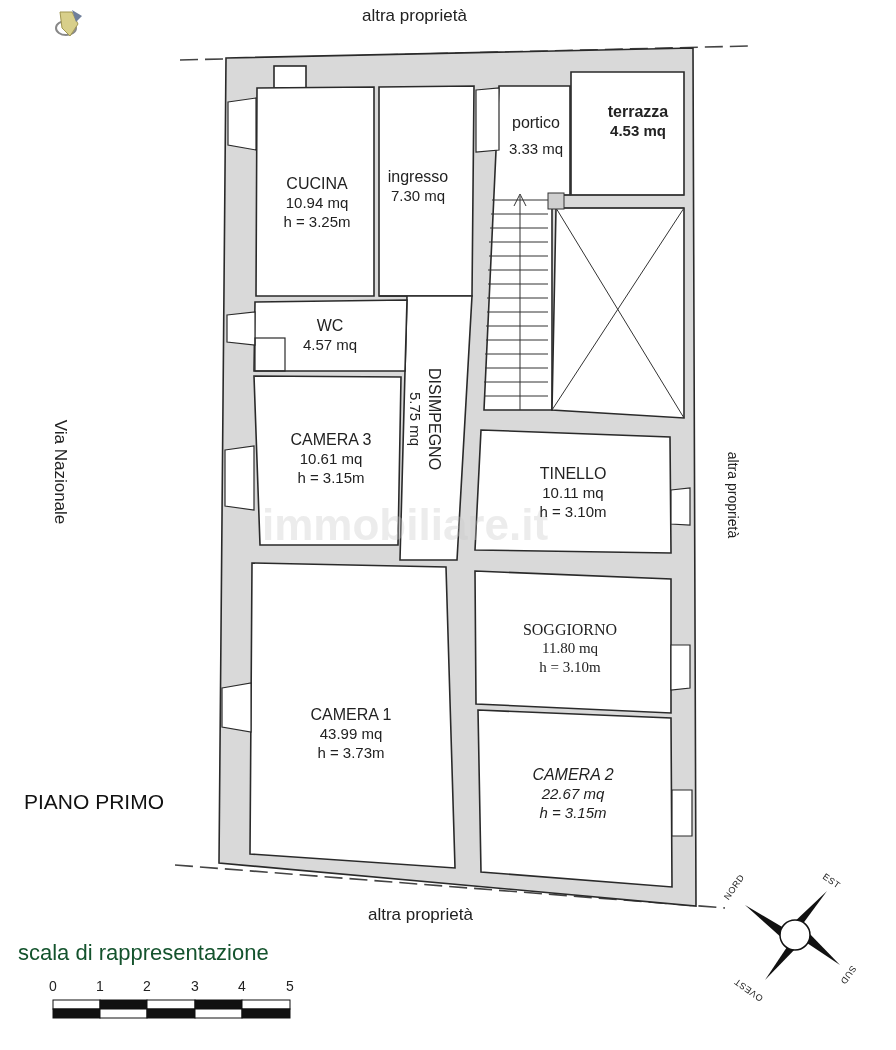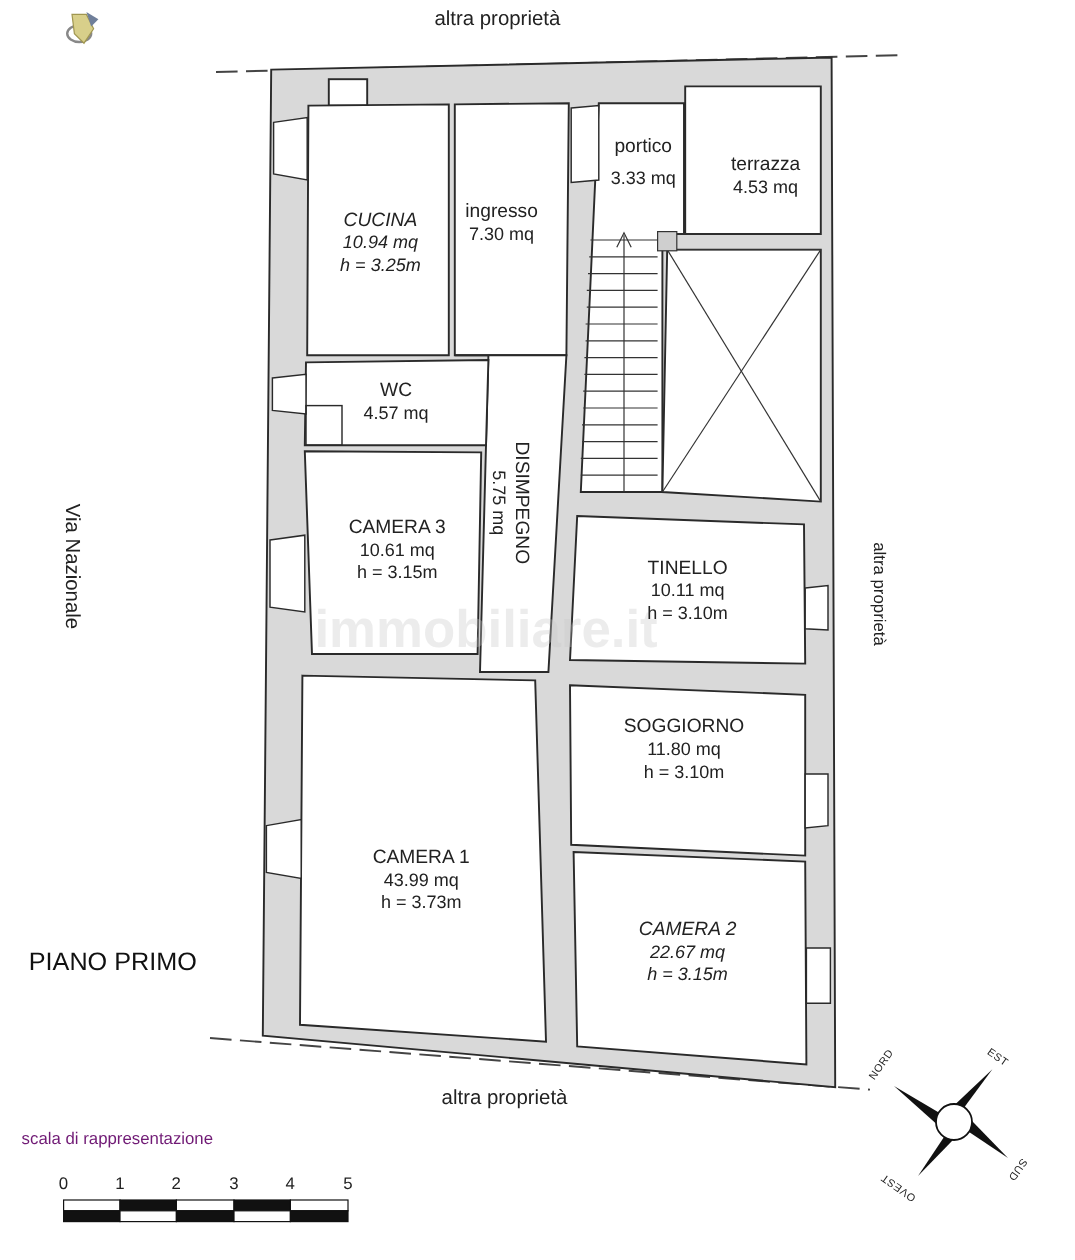--- a/index.html
+++ b/index.html
@@ -3,21 +3,21 @@
   <meta charset="utf-8">
   <style>
     html, body { margin: 0; padding: 0; background: #ffffff; }
     body { width: 896px; height: 1050px; position: relative; overflow: hidden;
            font-family: "Liberation Sans", sans-serif; color: #1a1a1a; }
     svg#plan { position: absolute; left: 0; top: 0; }
     .room-label { position: absolute; text-align: center; font-size: 15px; line-height: 19px; color: #222; }
     .room-label .name { font-size: 16px; }
     .side-label { position: absolute; font-size: 17px; color: #222; white-space: nowrap; }
     .title { position: absolute; font-size: 21px; color: #111; white-space: nowrap; text-align: right; }
-    .scale-title { position: absolute; font-size: 14px; color: #701a75; white-space: nowrap; }
+    .scale-title { position: absolute; font-size: 22px; color: #14532d; white-space: nowrap; }
     .tick { position: absolute; font-size: 14px; color: #222; }
     .compass-lbl { position: absolute; font-size: 9px; color: #222; letter-spacing: 0.5px; }
     .watermark { position: absolute; font-size: 44px; color: rgba(200,200,200,0.35); font-weight: bold; white-space: nowrap; text-align: center; }
   </style>
 </head>
 <body>
 
 <svg id="plan" width="896" height="1050" viewBox="0 0 896 1050">
 
   <g transform="translate(52,8)">
@@ -129,34 +129,34 @@
 
 <div class="watermark" style="left:262px; top:500px;">immobiliare.it</div>
 
 <div class="side-label" style="left:362px; top:6px;">altra proprietà</div>
 <div class="side-label" style="left:368px; top:905px;">altra proprietà</div>
 <div class="side-label" style="left:690px; top:487px; transform: rotate(90deg); transform-origin: center; font-size:14px;">altra proprietà</div>
 <div class="side-label" style="left:8px; top:462px; transform: rotate(90deg); font-size:17px;">Via Nazionale</div>
 
 <div class="title" style="left:24px; top:790px;">PIANO PRIMO</div>
 
-<div class="room-label" style="left:262px; top:174px; width:110px;font-style:italic;">
+<div class="room-label" style="left:262px; top:174px; width:110px;">
   <div class="name">CUCINA</div>
   <div>10.94 mq</div>
   <div>h = 3.25m</div>
 </div>
 <div class="room-label" style="left:368px; top:167px; width:100px;">
   <div class="name">ingresso</div>
   <div>7.30 mq</div>
 </div>
 <div class="room-label" style="left:496px; top:110px; width:80px; line-height:26px;">
   <div class="name">portico</div>
   <div>3.33 mq</div>
 </div>
-<div class="room-label" style="left:588px; top:128px; width:100px;">
+<div class="room-label" style="left:588px; top:102px; width:100px;font-weight:bold;">
   <div class="name">terrazza</div>
   <div>4.53 mq</div>
 </div>
 <div class="room-label" style="left:280px; top:316px; width:100px;">
   <div class="name">WC</div>
   <div>4.57 mq</div>
 </div>
 <div class="room-label" style="left:360px; top:400px; width:130px; transform: rotate(90deg);">
   <div class="name">DISIMPEGNO</div>
   <div>5.75 mq</div>
@@ -164,21 +164,21 @@
 <div class="room-label" style="left:266px; top:430px; width:130px;">
   <div class="name">CAMERA 3</div>
   <div>10.61 mq</div>
   <div>h = 3.15m</div>
 </div>
 <div class="room-label" style="left:508px; top:464px; width:130px;">
   <div class="name">TINELLO</div>
   <div>10.11 mq</div>
   <div>h = 3.10m</div>
 </div>
-<div class="room-label" style="left:500px; top:596px; width:140px;">
+<div class="room-label" style="left:500px; top:620px; width:140px;font-family:Liberation Serif, serif;">
   <div class="name">SOGGIORNO</div>
   <div>11.80 mq</div>
   <div>h = 3.10m</div>
 </div>
 <div class="room-label" style="left:286px; top:705px; width:130px;">
   <div class="name">CAMERA 1</div>
   <div>43.99 mq</div>
   <div>h = 3.73m</div>
 </div>
 <div class="room-label" style="left:508px; top:765px; width:130px;font-style:italic;">

